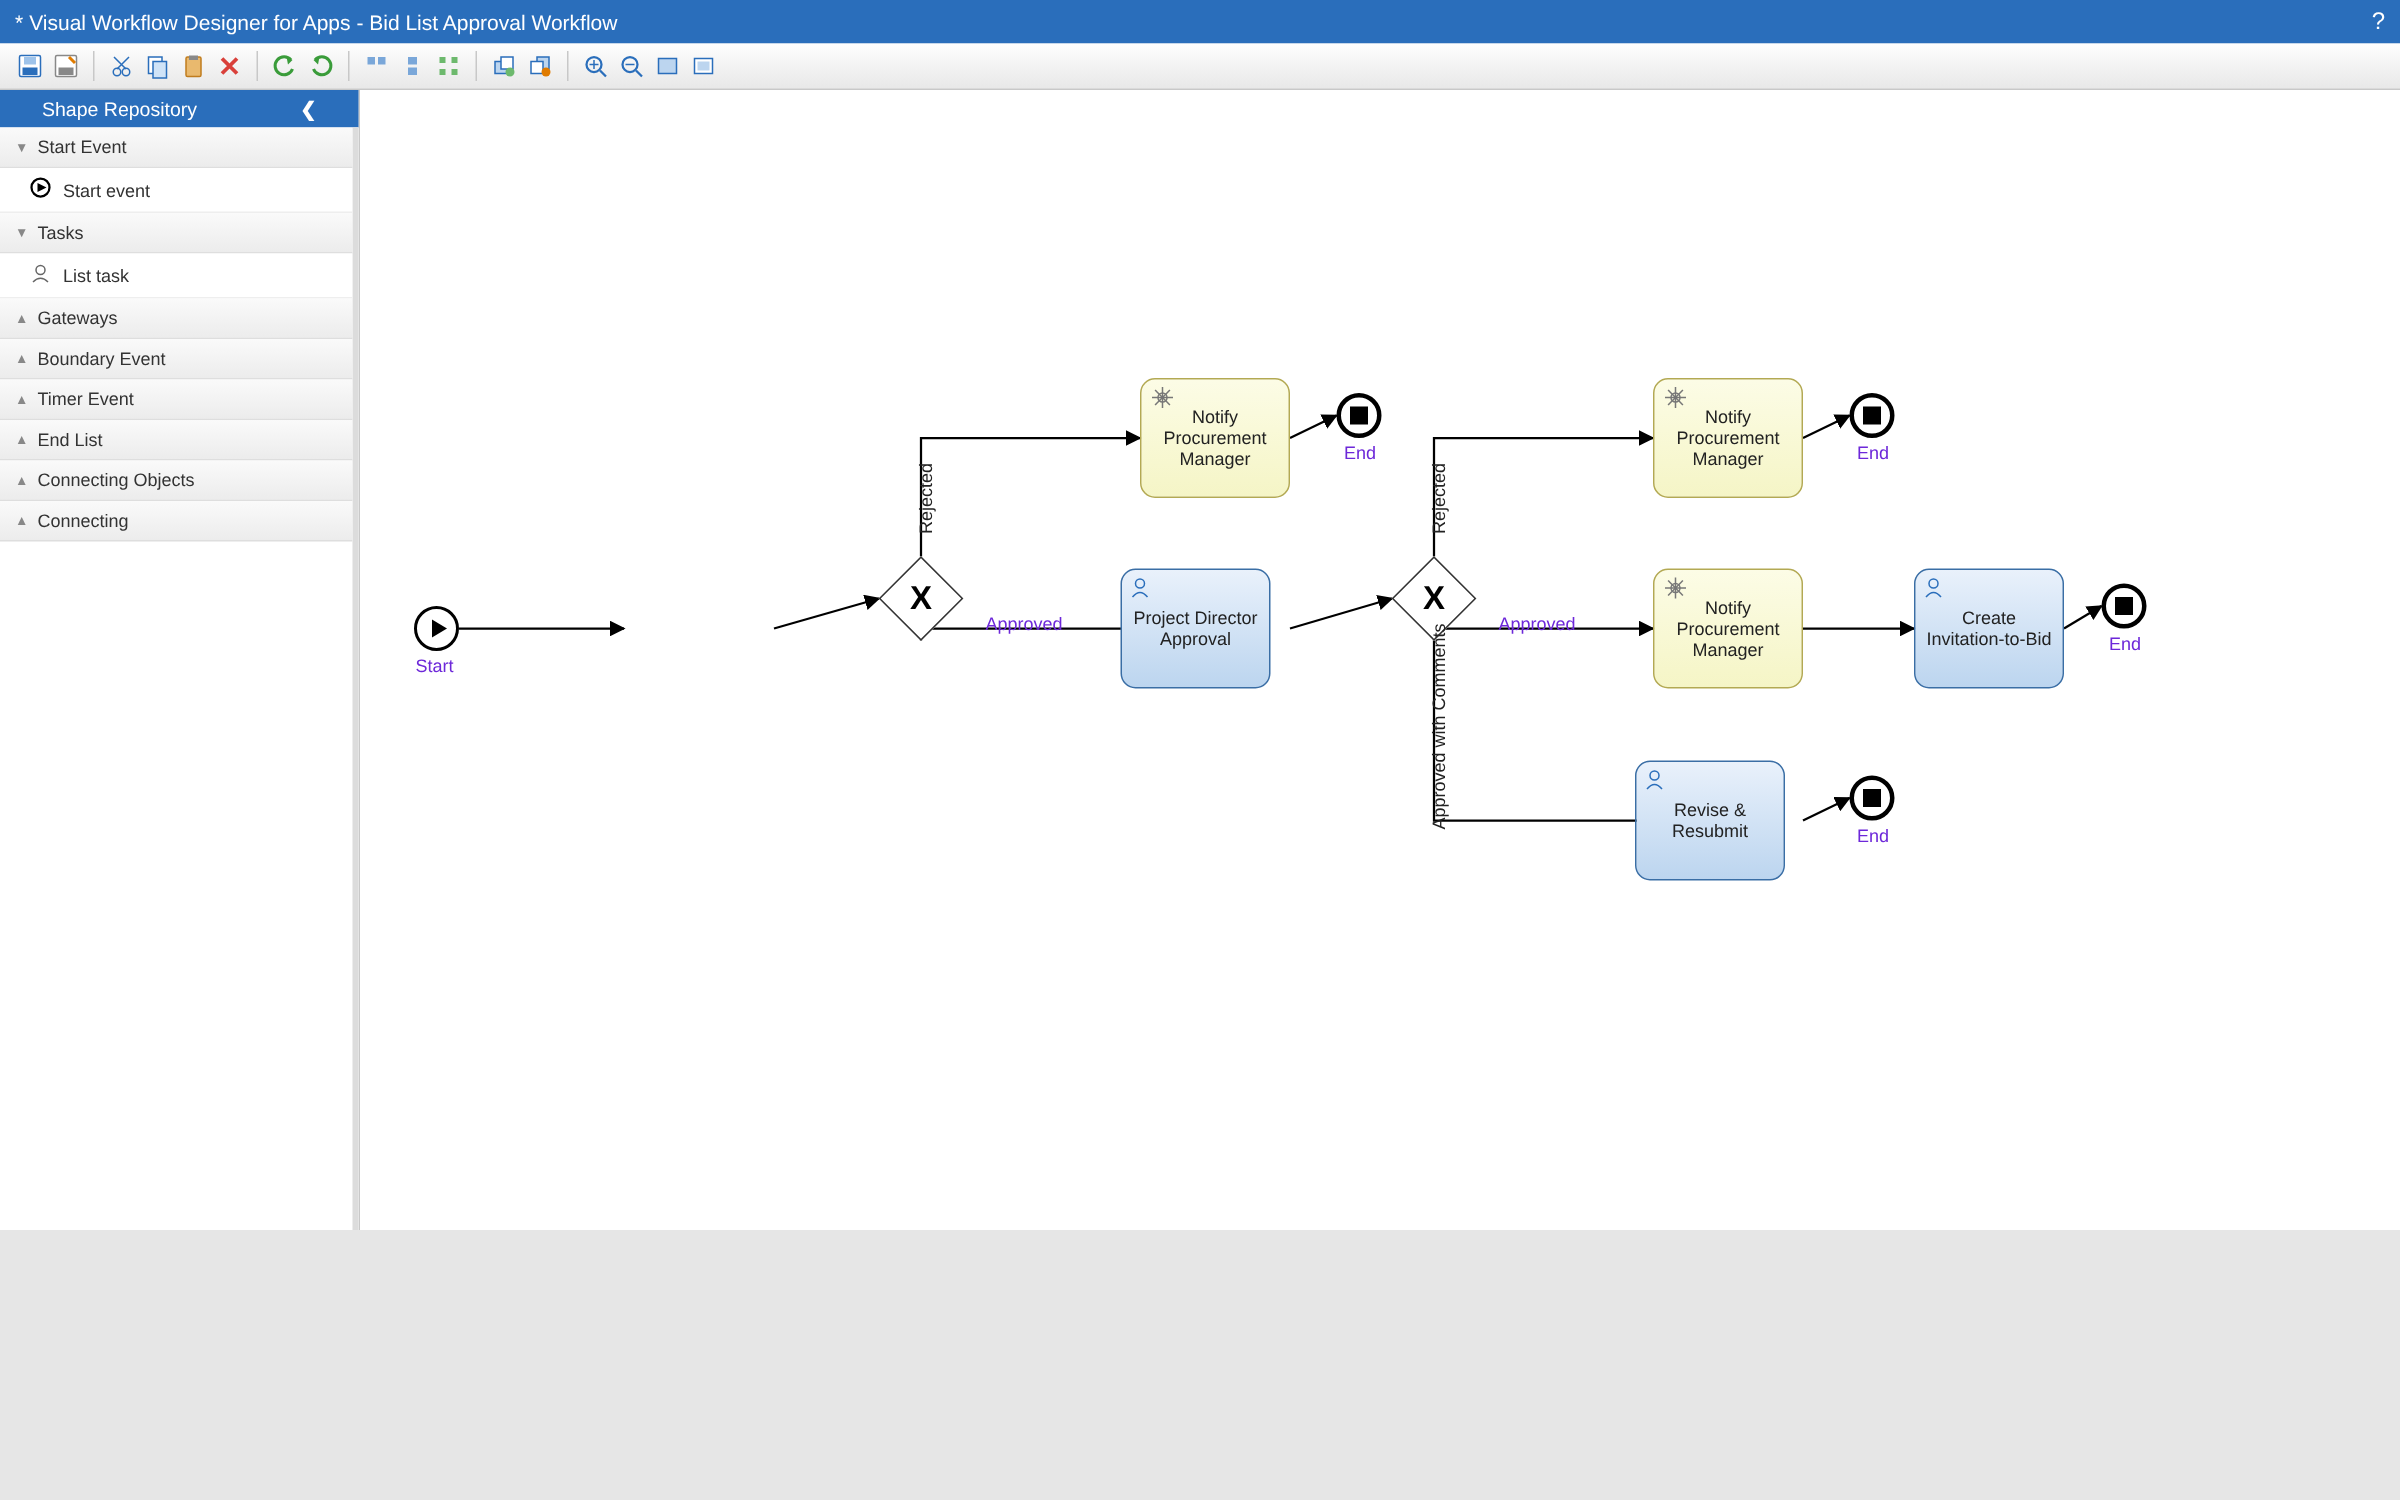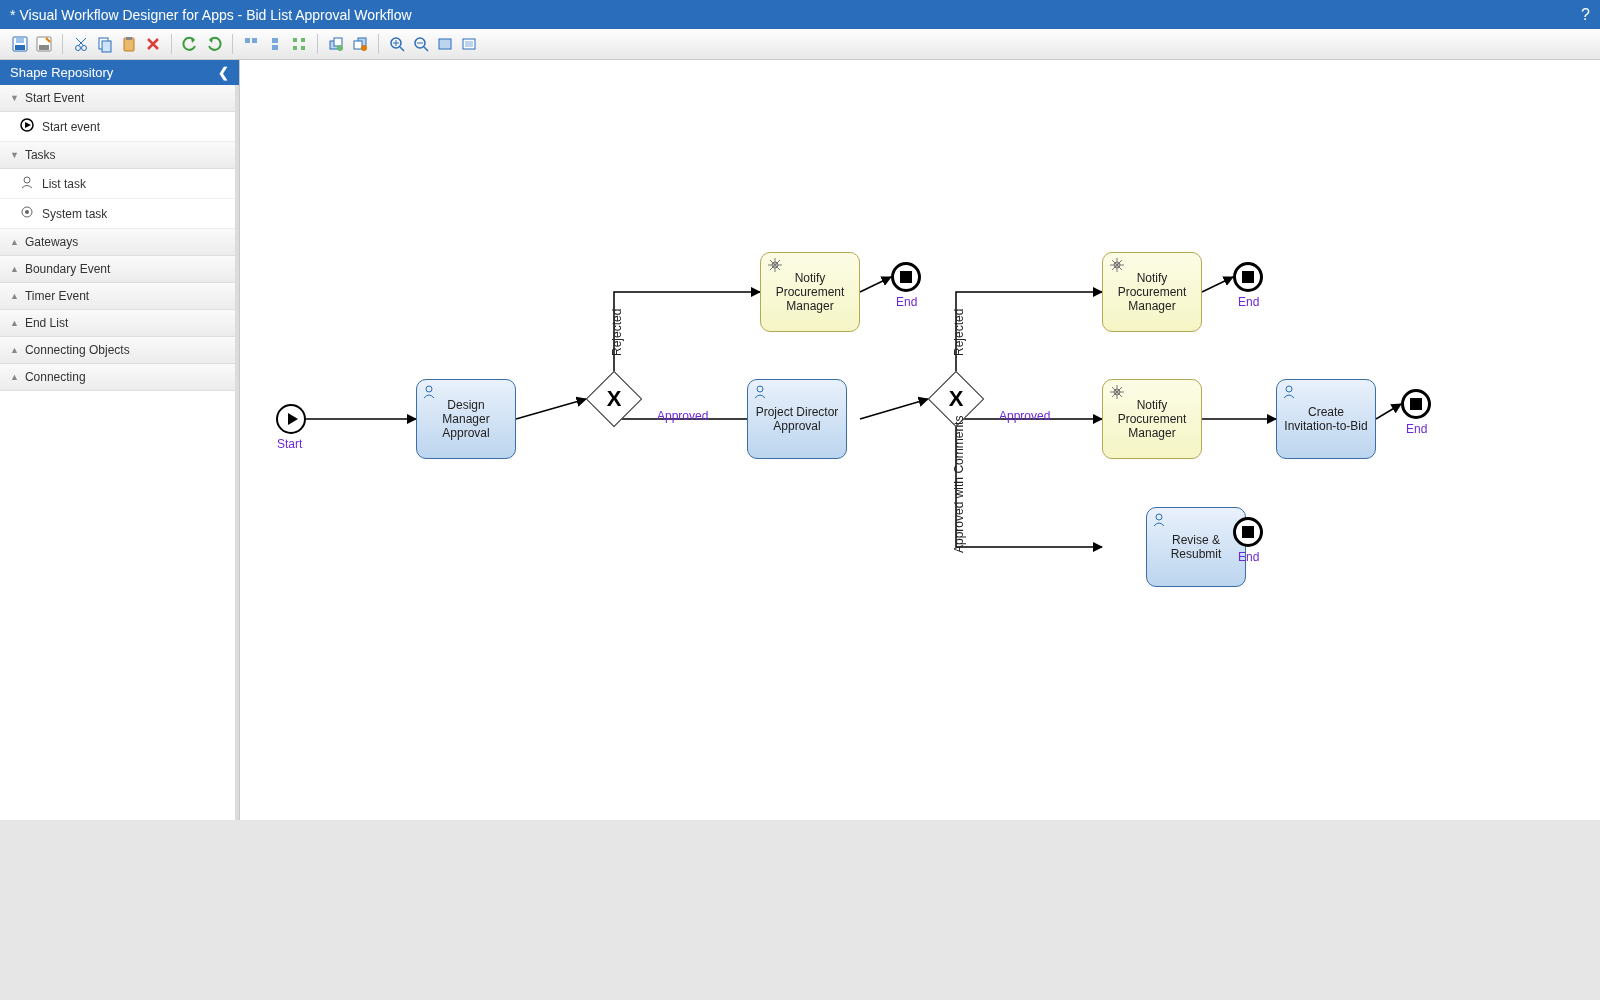--- a/index.html
+++ b/index.html
@@ -4,21 +4,21 @@
 <style>
 html,body{margin:0;padding:0;width:1600px;height:1000px;font-family:Arial,Helvetica,sans-serif;font-size:13px;background:#f0f0f0;overflow:hidden}
 .header{height:29px;background:#2a6ebb;color:#fff;display:flex;align-items:center;padding:0 10px;font-size:14px}
 .header .title-star{margin-right:4px}
 .header .help{margin-left:auto;font-size:16px;cursor:pointer}
 .toolbar{height:30px;background:linear-gradient(#fefefe,#e8e8e8);border-bottom:1px solid #c8c8c8;display:flex;align-items:center;padding:0 10px;gap:4px}
 .toolbar .sep{width:1px;height:20px;background:#c8c8c8;margin:0 4px}
 .tb-btn{width:20px;height:20px;display:flex;align-items:center;justify-content:center;cursor:pointer;border-radius:2px}
 .main{display:flex;height:calc(100% - 59px)}
 .sidebar{width:239px;background:#f7f7f7;border-right:1px solid #c8c8c8;display:flex;flex-direction:column}
-.side-head{height:25px;background:#2a6ebb;color:#fff;display:flex;align-items:center;padding:0 10px;font-size:13px}
+.side-head{height:25px;background:#2a6ebb;color:#fff;display:flex;align-items:center;padding:0 28px;font-size:13px}
 .side-head .collapse{margin-left:auto;cursor:pointer;font-weight:bold}
 .panel{border-right:4px solid #dcdcdc;flex:1;overflow:auto;background:#fff}
 .cat-head{background:linear-gradient(#fafafa,#ececec);border-bottom:1px solid #dedede;padding:6px 10px;font-size:12px;color:#333;cursor:pointer;display:flex;align-items:center;gap:6px}
 .cat-head .arrow{font-size:9px;color:#888}
 .item{padding:6px 10px 6px 20px;font-size:12px;color:#333;display:flex;align-items:center;gap:8px;cursor:grab;border-bottom:1px solid #eee;background:#fff}
 .canvas-wrap{flex:1;background:#fff;position:relative;overflow:hidden}
 .canvas{position:absolute;inset:0}
 
 
 .node{position:absolute;box-sizing:border-box}
@@ -186,27 +186,20 @@
         <div class="cat-head">
           <span class="arrow">▼</span>
           <span>Tasks</span>
         </div>
         <div class="item">
           <span><svg width="14" height="14">
               <circle cx="7" cy="5" r="3" fill="none" stroke="#666"></circle>
               <path d="M2 13 Q7 8 12 13" fill="none" stroke="#666"></path>
             </svg></span>
           <span>List task</span>
-        </div>
-        <div class="item">
-          <span><svg width="14" height="14">
-              <circle cx="7" cy="7" r="5" fill="none" stroke="#666"></circle>
-              <circle cx="7" cy="7" r="2" fill="#666"></circle>
-            </svg></span>
-          <span>System task</span>
         </div>
         <div class="cat-head">
           <span class="arrow">▲</span>
           <span>Gateways</span>
         </div>
         <div class="cat-head">
           <span class="arrow">▲</span>
           <span>Boundary Event</span>
         </div>
         <div class="cat-head">
@@ -247,27 +240,20 @@
         <polyline points="962,232 993,217" fill="none" stroke="#000" stroke-width="1.5" marker-end="url(#arrow)"></polyline>
         <polyline points="962,359 1036,359" fill="none" stroke="#000" stroke-width="1.5" marker-end="url(#arrow)"></polyline>
         <polyline points="1136,359 1161,344" fill="none" stroke="#000" stroke-width="1.5" marker-end="url(#arrow)"></polyline>
         <polyline points="962,487 993,472" fill="none" stroke="#000" stroke-width="1.5" marker-end="url(#arrow)"></polyline>
       </svg>
     <div id="flow-layer" style="position:absolute;inset:0">
         <div class="lbl" style="left: 37px; top: 377px;">Start</div>
         <div class="node evt" style="left: 36px; top: 344px;">
           <div class="tri"></div>
         </div>
-        <div class="node task" style="left: 176px; top: 319px;">
-          <span class="icon"><svg width="16" height="16">
-              <circle cx="6" cy="5" r="3" fill="none" stroke="#2a6ebb"></circle>
-              <path d="M1 14 Q6 8 11 14" fill="none" stroke="#2a6ebb"></path>
-            </svg></span>
-          <span>Design Manager Approval</span>
-        </div>
         <div class="node gateway" style="left: 354px; top: 319px;">
           <div class="x">X</div>
         </div>
         <div class="node task system" style="left: 520px; top: 192px;">
           <span class="icon"><svg width="16" height="16">
               <circle cx="8" cy="8" r="3" fill="none" stroke="#777"></circle>
               <g stroke="#777">
                 <line x1="8" y1="8" x2="15" y2="8"></line>
                 <line x1="8" y1="8" x2="12.949747468305834" y2="12.949747468305832"></line>
                 <line x1="8" y1="8" x2="8" y2="15"></line>
@@ -334,21 +320,21 @@
           <span class="icon"><svg width="16" height="16">
               <circle cx="6" cy="5" r="3" fill="none" stroke="#2a6ebb"></circle>
               <path d="M1 14 Q6 8 11 14" fill="none" stroke="#2a6ebb"></path>
             </svg></span>
           <span>Create Invitation-to-Bid</span>
         </div>
         <div class="lbl" style="left: 1166px; top: 362px;">End</div>
         <div class="node evt end" style="left: 1161px; top: 329px;">
           <div class="sq"></div>
         </div>
-        <div class="node task" style="left: 906px; top: 447px;">
+        <div class="node task" style="left: 850px; top: 447px;">
           <span class="icon"><svg width="16" height="16">
               <circle cx="6" cy="5" r="3" fill="none" stroke="#2a6ebb"></circle>
               <path d="M1 14 Q6 8 11 14" fill="none" stroke="#2a6ebb"></path>
             </svg></span>
           <span>Revise &amp; Resubmit</span>
         </div>
         <div class="lbl" style="left: 998px; top: 490px;">End</div>
         <div class="node evt end" style="left: 993px; top: 457px;">
           <div class="sq"></div>
         </div>

